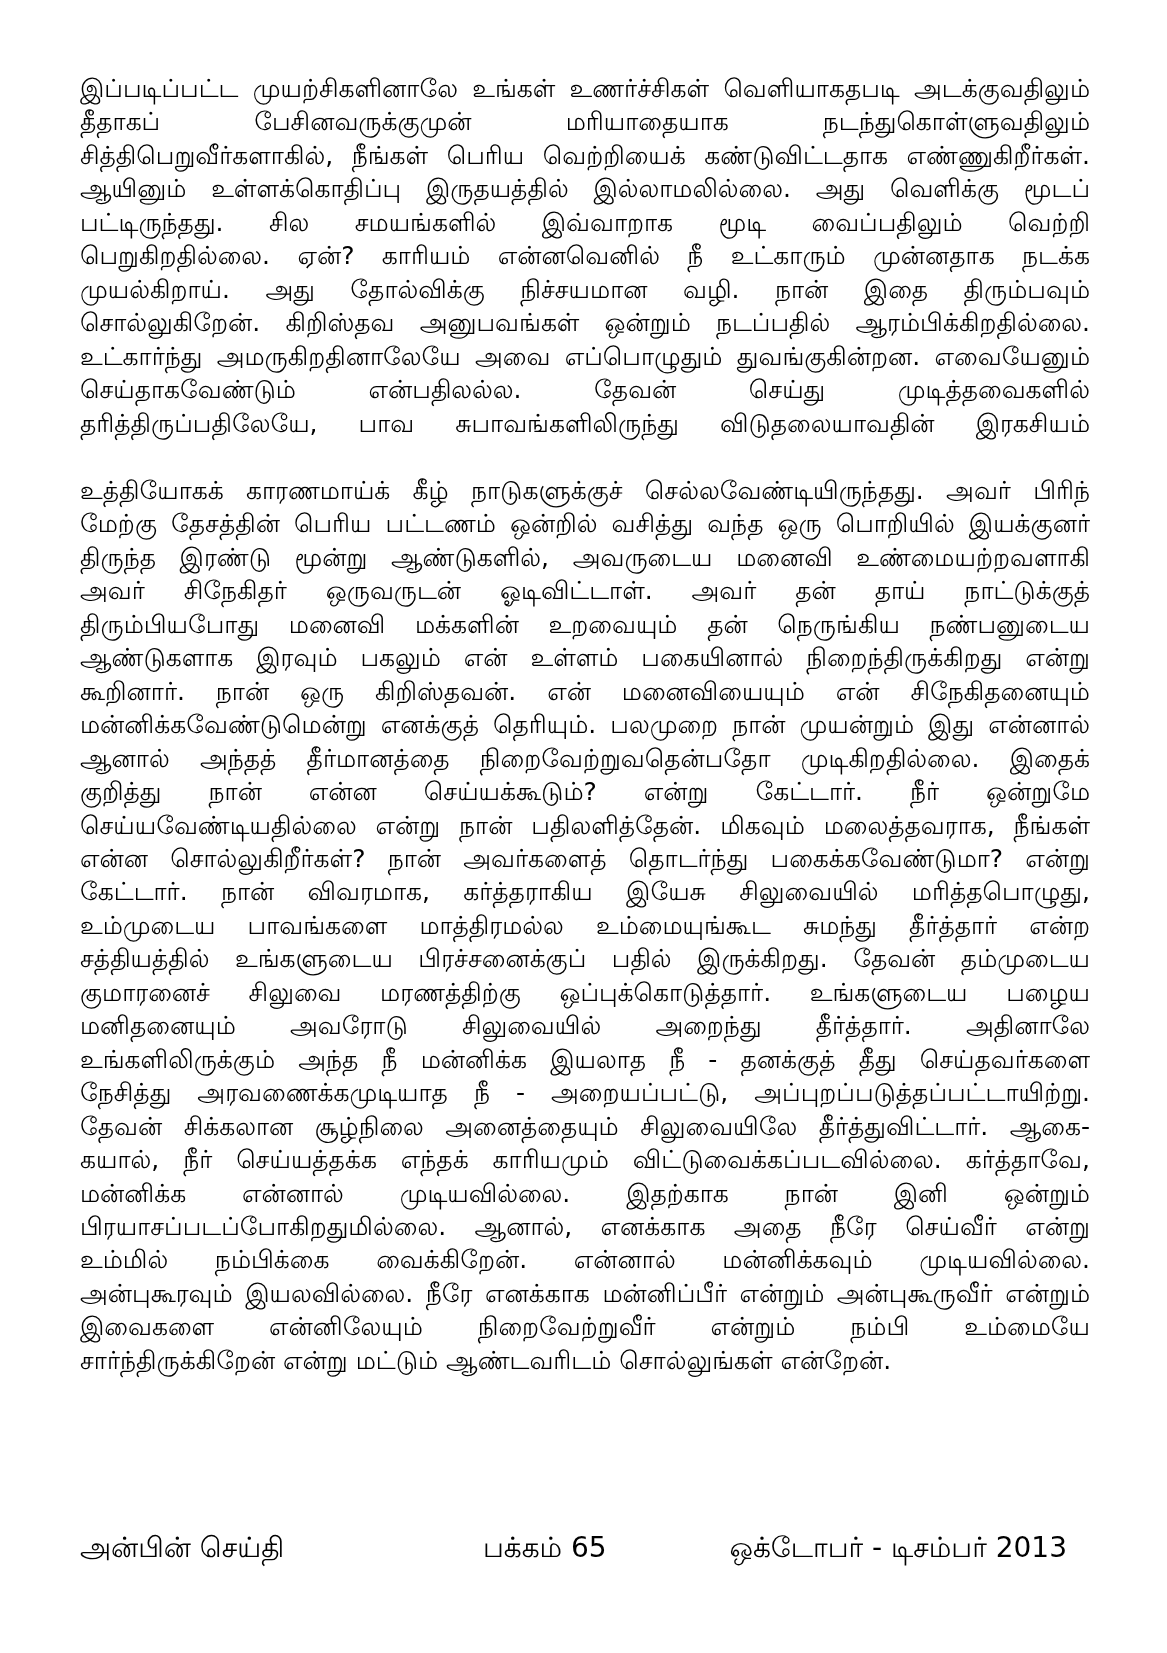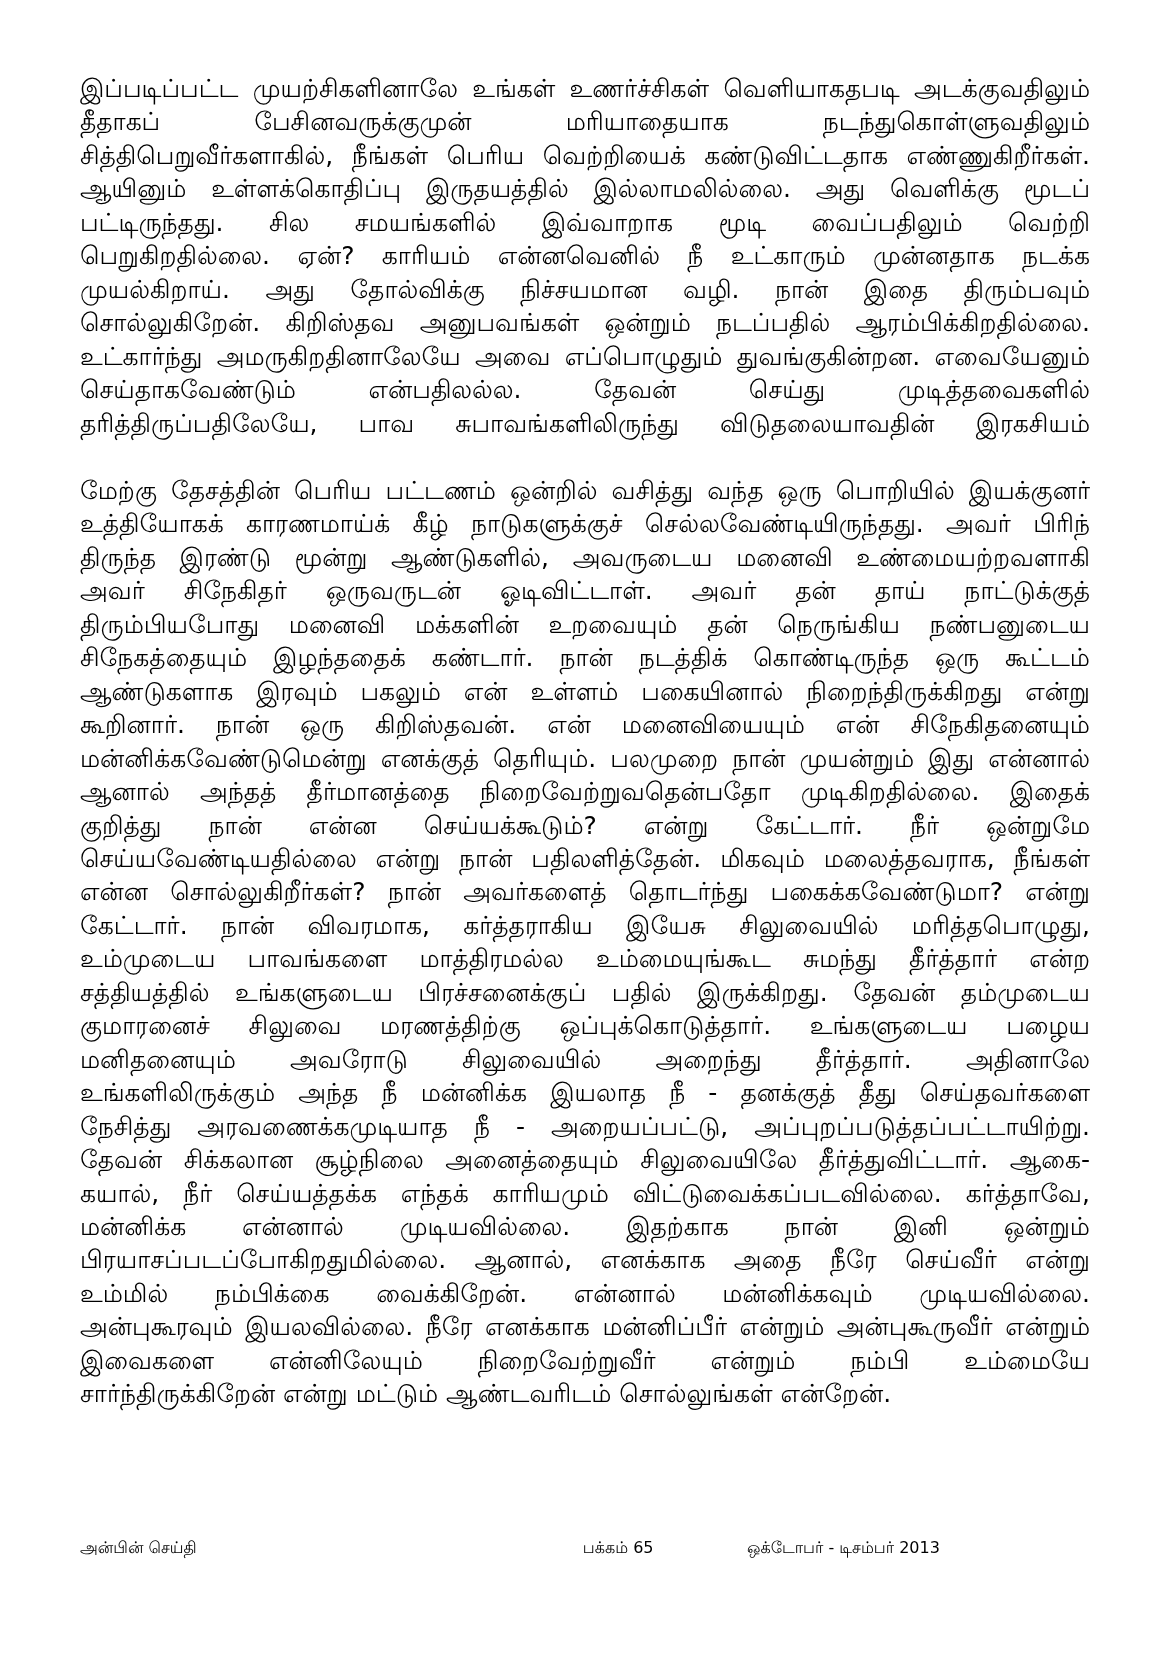--- a/index.html
+++ b/index.html
@@ -40,25 +40,25 @@
     -moz-text-align-last: left;
   }
   .footer {
     position: absolute;
     left: 80px;
     right: 77px;
     top: 1532px;
     display: flex;
     justify-content: space-between;
     align-items: baseline;
-    font-size: 16px;
+    font-size: 28px;
     line-height: 32px;
   }
   .footer .f-left   { text-align: left;   min-width: 280px; }
-  .footer .f-center { text-align: right; min-width: 200px; }
+  .footer .f-center { text-align: center; min-width: 200px; }
   .footer .f-right  { text-align: left;  min-width: 320px; }
 </style>
 </head>
 <body>
 
 <div class="page">
 
   <div class="body-text" id="body-text">
 
   <div class="para">
@@ -68,26 +68,25 @@
         <div class="line">ஆயினும் உள்ளக்கொதிப்பு இருதயத்தில் இல்லாமலில்லை. அது வெளிக்கு மூடப்</div>
         <div class="line">பட்டிருந்தது. சில சமயங்களில் இவ்வாறாக மூடி வைப்பதிலும் வெற்றி</div>
         <div class="line">பெறுகிறதில்லை. ஏன்? காரியம் என்னவெனில் நீ உட்காரும் முன்னதாக நடக்க</div>
         <div class="line">முயல்கிறாய். அது தோல்விக்கு நிச்சயமான வழி. நான் இதை திரும்பவும்</div>
         <div class="line">சொல்லுகிறேன். கிறிஸ்தவ அனுபவங்கள் ஒன்றும் நடப்பதில் ஆரம்பிக்கிறதில்லை.</div>
         <div class="line">உட்கார்ந்து அமருகிறதினாலேயே அவை எப்பொழுதும் துவங்குகின்றன. எவையேனும்</div>
         <div class="line">செய்தாகவேண்டும் என்பதிலல்ல. தேவன் செய்து முடித்தவைகளில்</div>
         <div class="line">தரித்திருப்பதிலேயே, பாவ சுபாவங்களிலிருந்து விடுதலையாவதின் இரகசியம்</div>
       </div>
       <div class="para">
+        <div class="line">உத்தியோகக் காரணமாய்க் கீழ் நாடுகளுக்குச் செல்லவேண்டியிருந்தது. அவர் பிரிந்</div>
         <div class="line">மேற்கு தேசத்தின் பெரிய பட்டணம் ஒன்றில் வசித்து வந்த ஒரு பொறியில் இயக்குனர்</div>
-        <div class="line">உத்தியோகக் காரணமாய்க் கீழ் நாடுகளுக்குச் செல்லவேண்டியிருந்தது. அவர் பிரிந்</div>
         <div class="line">திருந்த இரண்டு மூன்று ஆண்டுகளில், அவருடைய மனைவி உண்மையற்றவளாகி</div>
         <div class="line">அவர் சிநேகிதர் ஒருவருடன் ஓடிவிட்டாள். அவர் தன் தாய் நாட்டுக்குத்</div>
         <div class="line">திரும்பியபோது மனைவி மக்களின் உறவையும் தன் நெருங்கிய நண்பனுடைய</div>
-        <div class="line">சிநேகத்தையும் இழந்ததைக் கண்டார். நான் நடத்திக் கொண்டிருந்த ஒரு கூட்டம்</div>
         <div class="line">ஆண்டுகளாக இரவும் பகலும் என் உள்ளம் பகையினால் நிறைந்திருக்கிறது என்று</div>
         <div class="line">கூறினார். நான் ஒரு கிறிஸ்தவன். என் மனைவியையும் என் சிநேகிதனையும்</div>
         <div class="line">மன்னிக்கவேண்டுமென்று எனக்குத் தெரியும். பலமுறை நான் முயன்றும் இது என்னால்</div>
         <div class="line">ஆனால் அந்தத் தீர்மானத்தை நிறைவேற்றுவதென்பதோ முடிகிறதில்லை. இதைக்</div>
         <div class="line">குறித்து நான் என்ன செய்யக்கூடும்? என்று கேட்டார். நீர் ஒன்றுமே</div>
         <div class="line">செய்யவேண்டியதில்லை என்று நான் பதிலளித்தேன். மிகவும் மலைத்தவராக, நீங்கள்</div>
         <div class="line">என்ன சொல்லுகிறீர்கள்? நான் அவர்களைத் தொடர்ந்து பகைக்கவேண்டுமா? என்று</div>
         <div class="line">கேட்டார். நான் விவரமாக, கர்த்தராகிய இயேசு சிலுவையில் மரித்தபொழுது,</div>
         <div class="line">உம்முடைய பாவங்களை மாத்திரமல்ல உம்மையுங்கூட சுமந்து தீர்த்தார் என்ற</div>
         <div class="line">சத்தியத்தில் உங்களுடைய பிரச்சனைக்குப் பதில் இருக்கிறது. தேவன் தம்முடைய</div>

